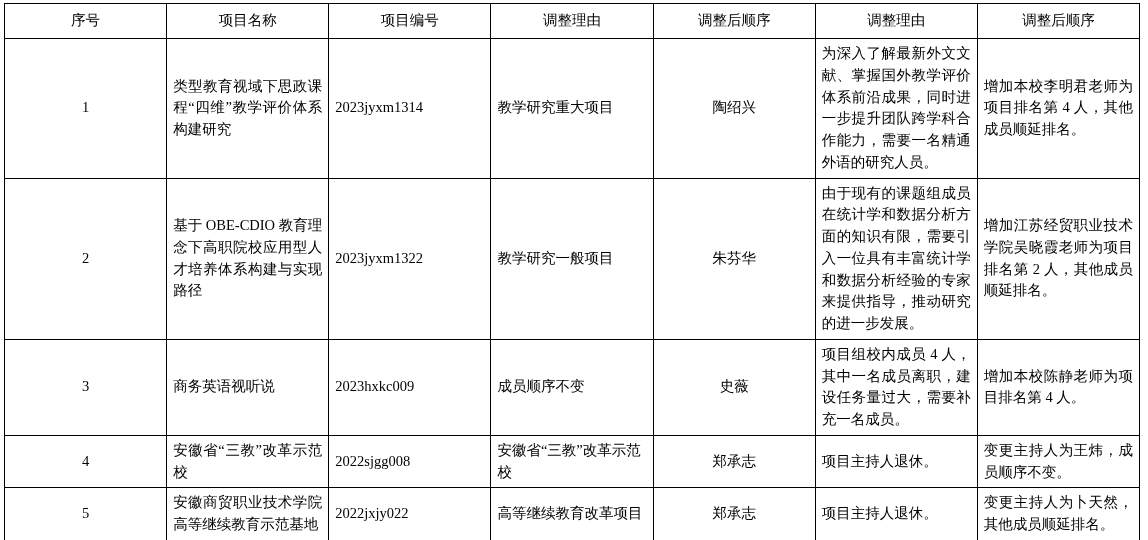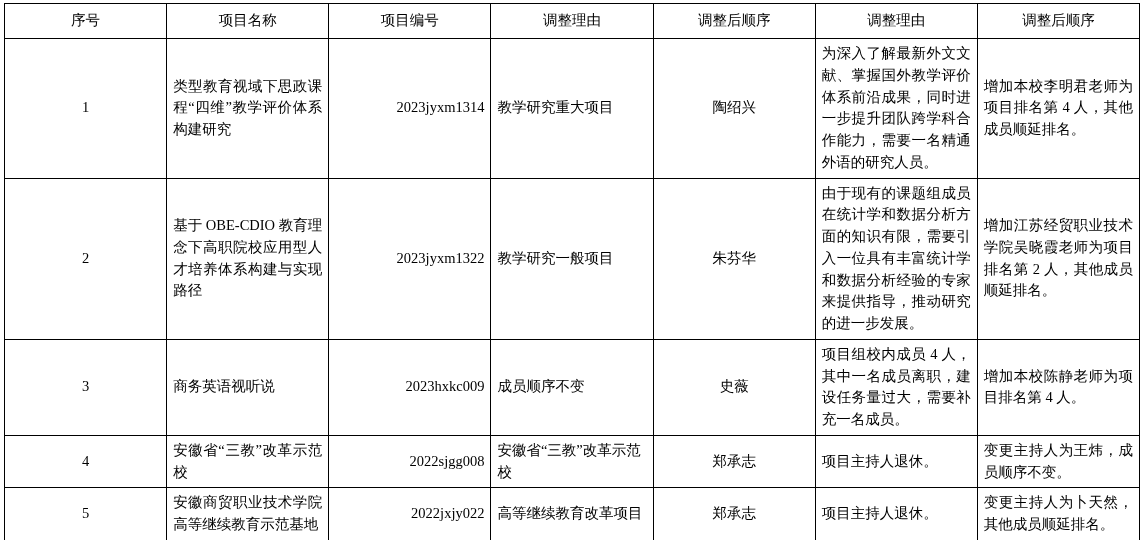--- a/index.html
+++ b/index.html
@@ -46,21 +46,21 @@
     text-align: center;
     width: 38px;
   }
   td.c-name {
     width: 178px;
     text-align: justify;
     text-align-last: left;
   }
   td.c-code {
     width: 106px;
-    text-align: right;
+    text-align: left;
   }
   td.c-type {
     width: 132px;
     text-align: left;
   }
   td.c-type.center {
     text-align: left;
   }
   td.c-host {
     width: 92px;

